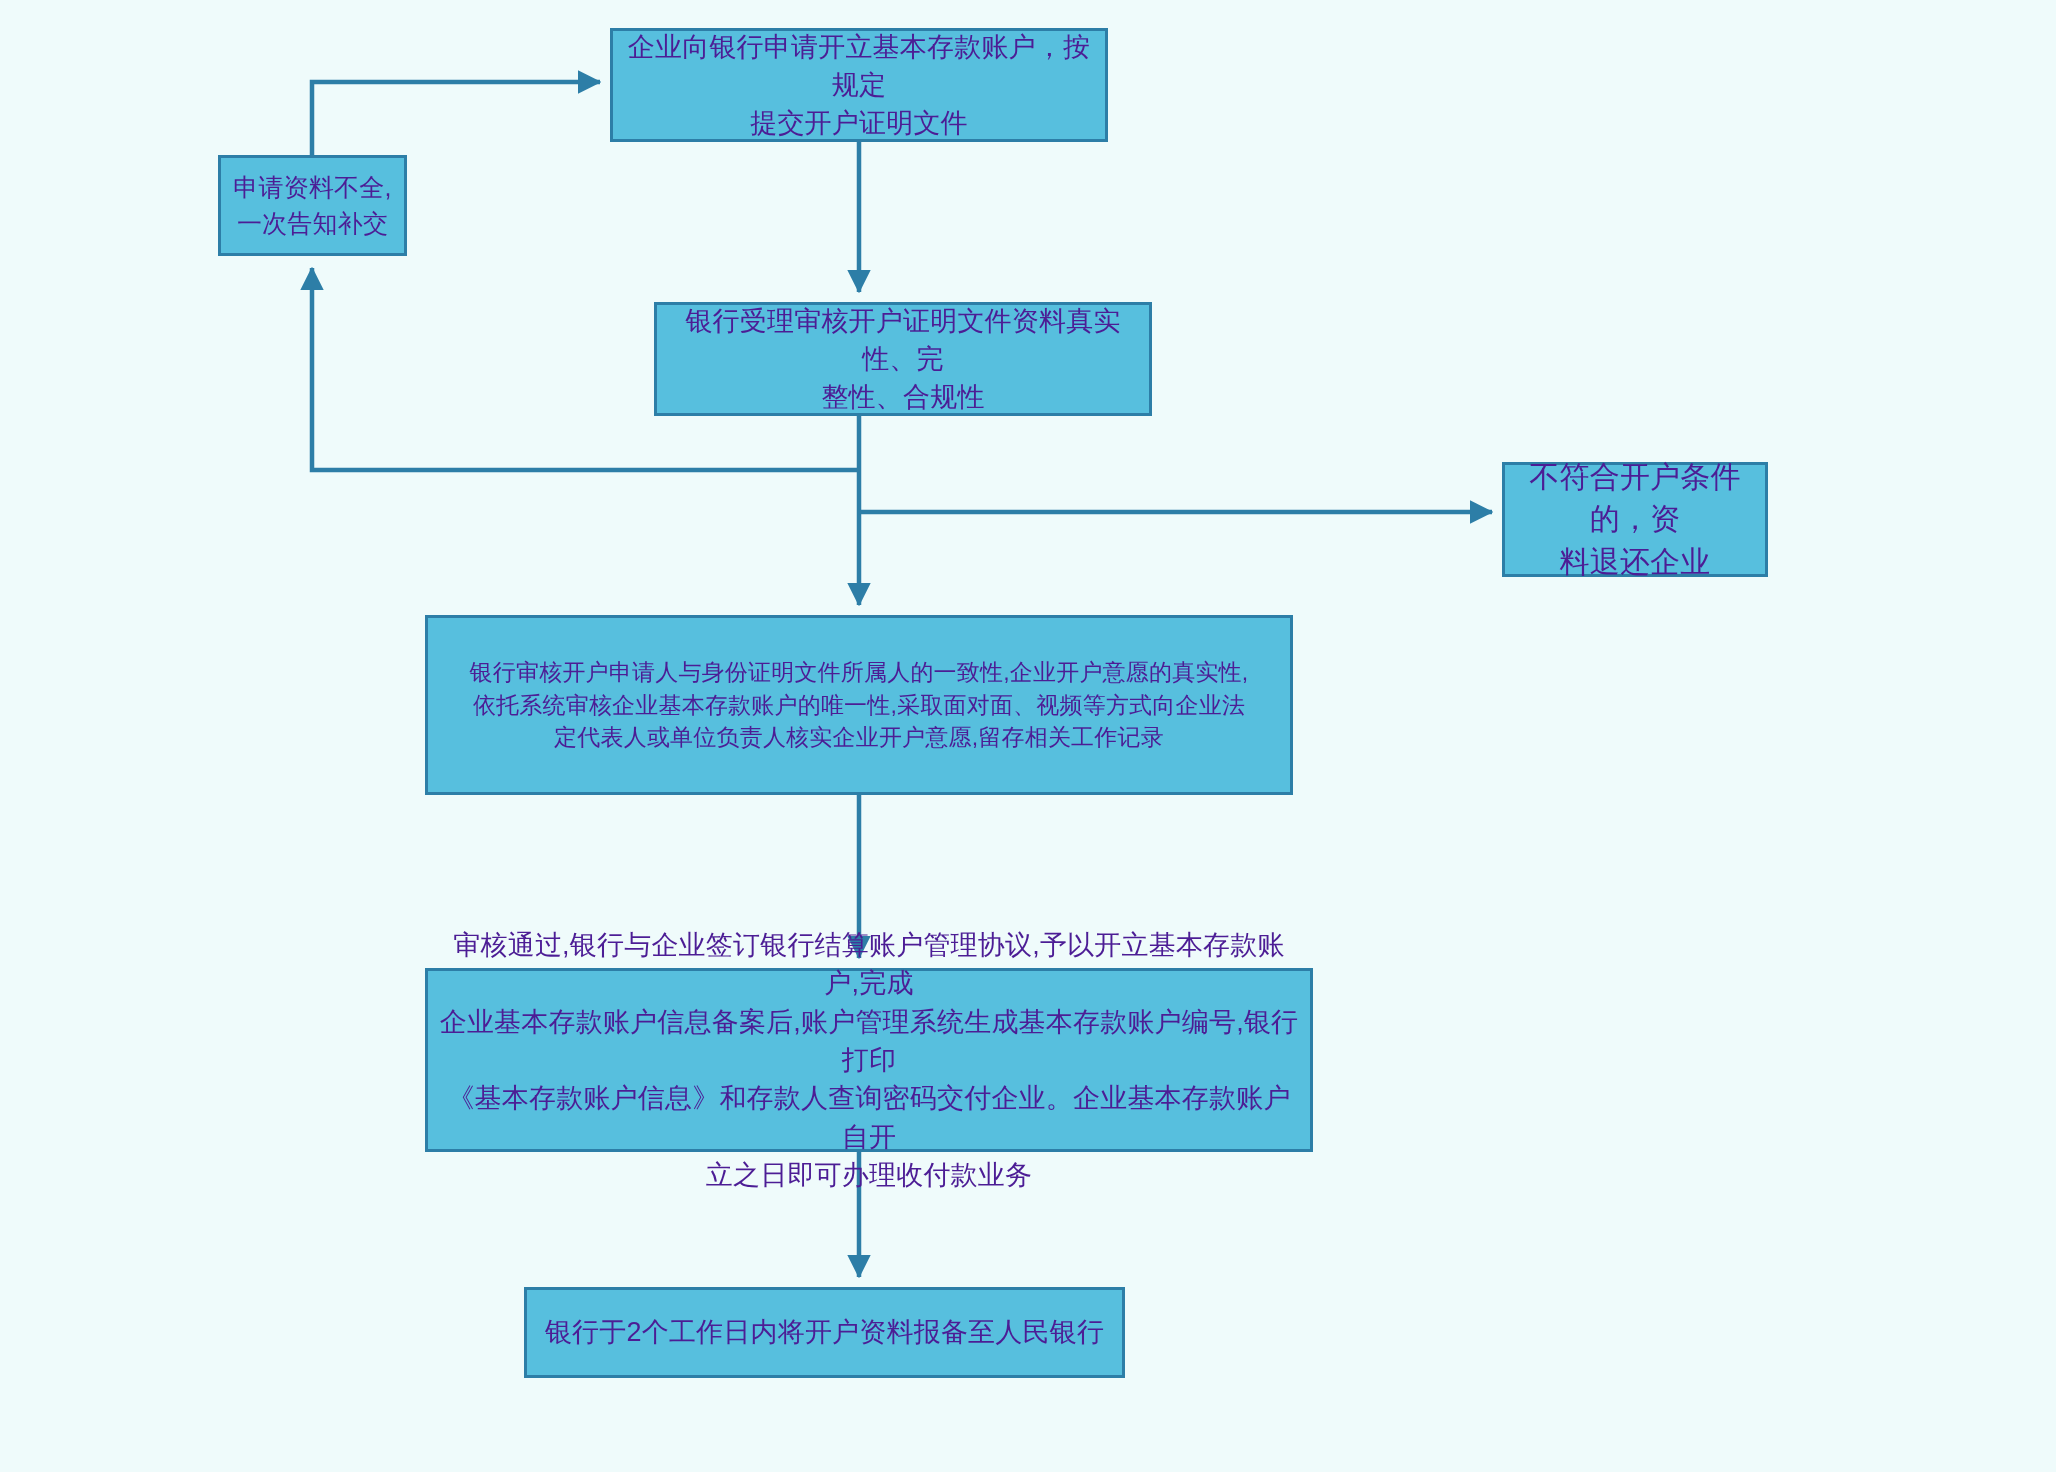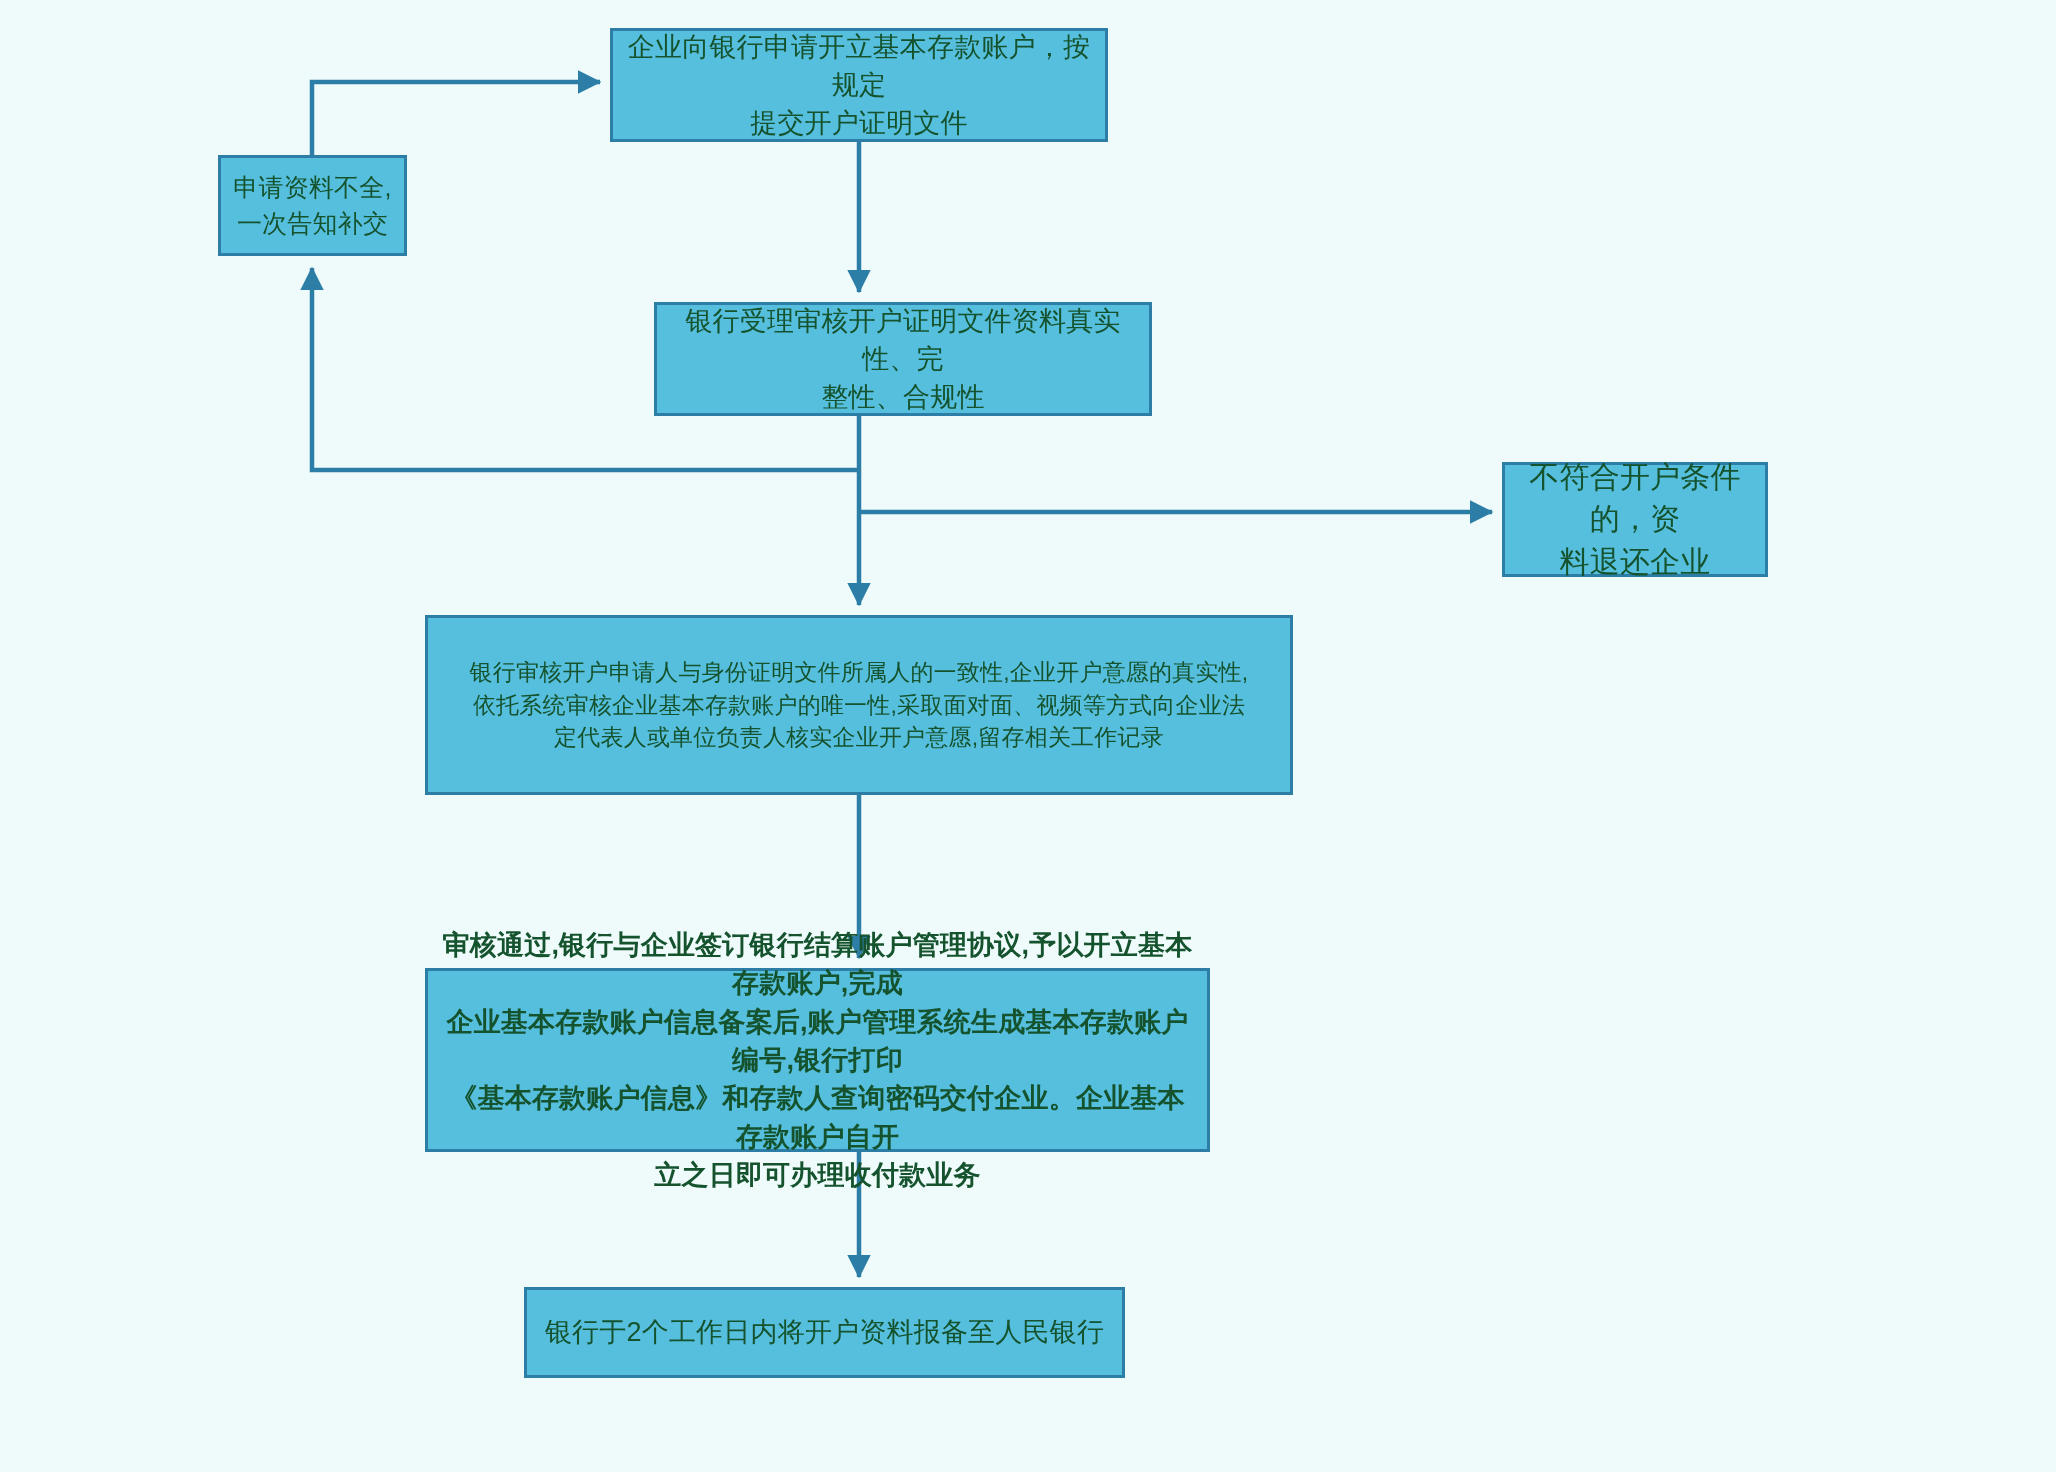--- a/index.html
+++ b/index.html
@@ -25,21 +25,21 @@
     top: 0;
     width: 2056px;
     height: 1472px;
     pointer-events: none;
   }
   .node {
     position: absolute;
     box-sizing: border-box;
     background: #57bfde;
     border: 3px solid #2d7ea7;
-    color: #14532d;
+    color: #4c1d95;
     display: flex;
     align-items: center;
     justify-content: center;
     text-align: center;
     line-height: 1.42;
     letter-spacing: 0.2px;
     padding: 16px 10px;
     white-space: pre-line;
     text-rendering: optimizeLegibility;
   }
@@ -48,21 +48,21 @@
     width: 100%;
     white-space: pre-line;
   }
 
   
   #node-apply        { left: 610px;  top: 28px;   width: 498px; height: 114px; font-size: 27px; }
   #node-incomplete   { left: 218px;  top: 155px;  width: 189px; height: 101px; font-size: 25px; }
   #node-accept       { left: 610px;  top: 302px;  width: 498px; height: 114px; font-size: 27px; margin-left: 44px; }
   #node-reject       { left: 1502px; top: 462px;  width: 266px; height: 115px; font-size: 30px; }
   #node-verify       { left: 425px;  top: 615px;  width: 868px; height: 180px; font-size: 23px; }
-  #node-open         { left: 425px;  top: 968px;  width: 785px; height: 184px; font-size: 27px; font-weight: bold; }
+  #node-open         { left: 425px;  top: 968px;  width: 888px; height: 184px; font-size: 27px; }
   #node-report       { left: 524px;  top: 1287px; width: 601px; height: 91px;  font-size: 27px; }
 </style>
 </head>
 <body>
 
 <div id="canvas">
 
   <svg id="edge-layer" viewBox="0 0 2056 1472">
     <defs>
       <marker id="arrowhead" viewBox="0 0 10 10" refX="9.4" refY="5" markerWidth="5.2" markerHeight="5.2" orient="auto-start-reverse">

